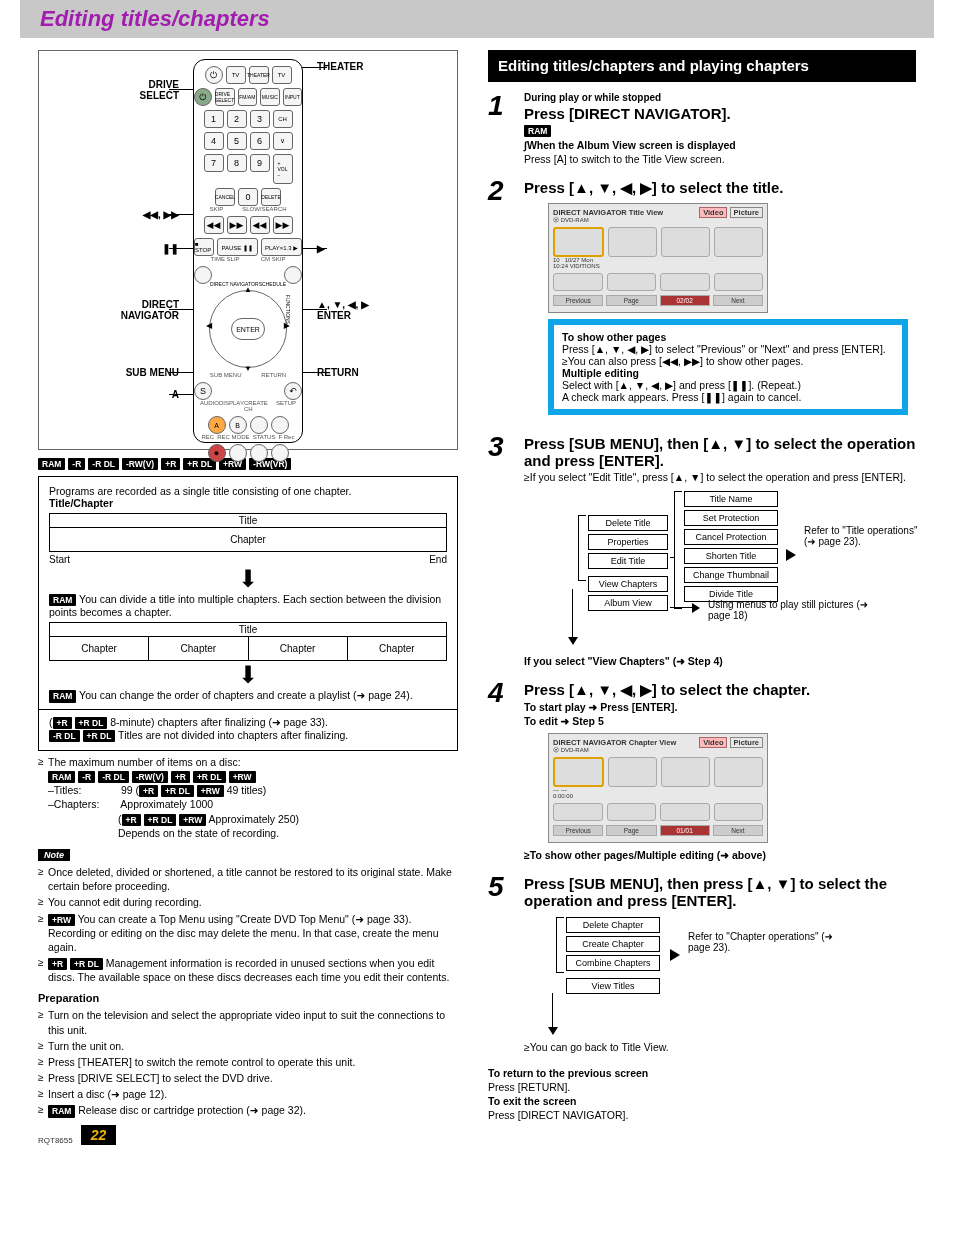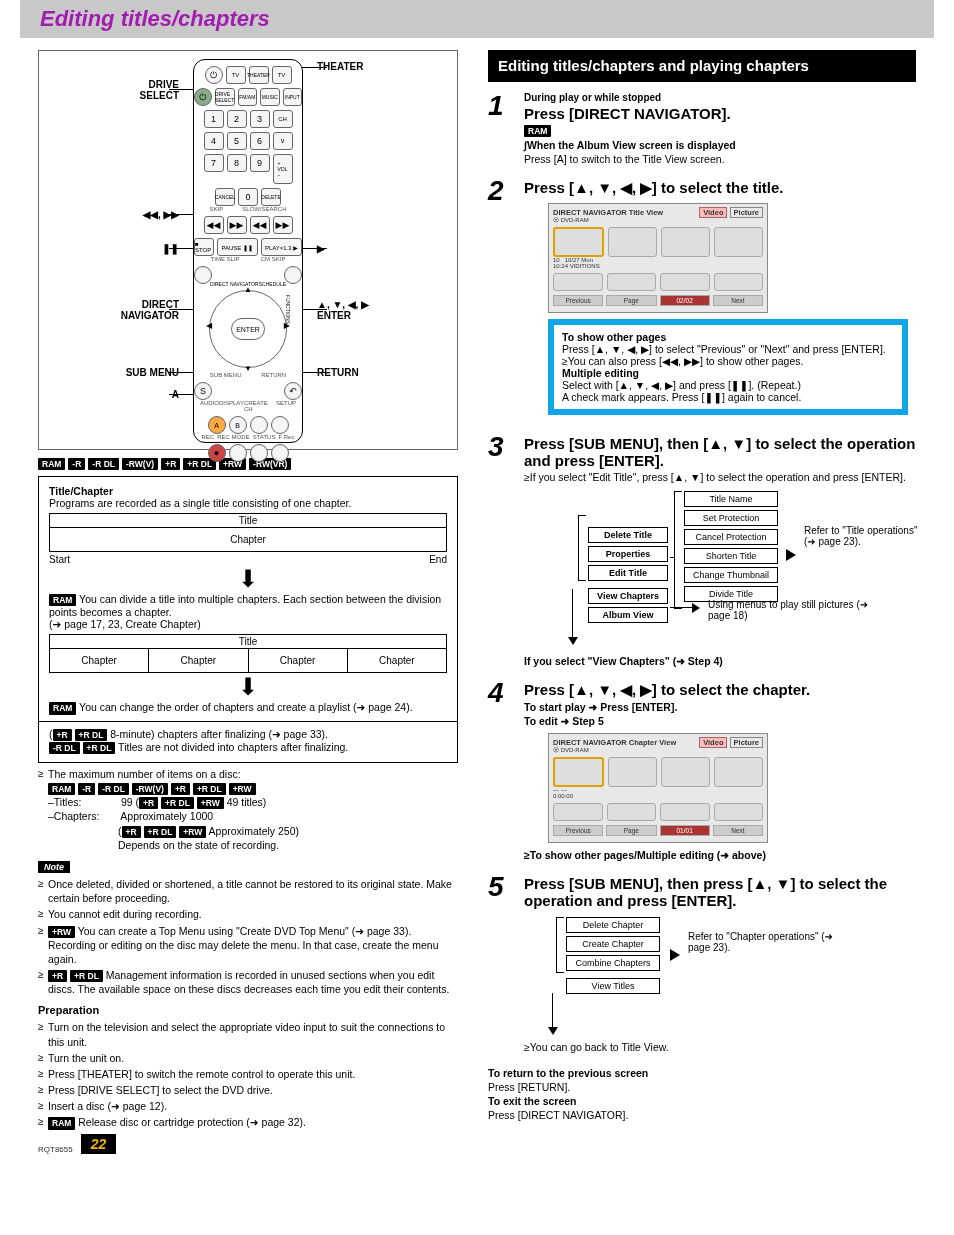--- a/index.html
+++ b/index.html
@@ -302,31 +302,30 @@
         <span class="badge">-R</span>
         <span class="badge">-R DL</span>
         <span class="badge">-RW(V)</span>
         <span class="badge">+R</span>
         <span class="badge">+R DL</span>
         <span class="badge">+RW</span>
         <span class="badge">-RW(VR)</span>
       </div>
 
       <div class="tc-box">
+        <div>Programs are recorded as a single title consisting of one chapter.</div>
         <div style="font-weight:bold;">Title/Chapter</div>
-        <div>Programs are recorded as a single title consisting of one chapter.</div>
         <div class="tc-title-bar">Title</div>
         <div class="tc-chapter-box">Chapter</div>
         <div class="se">
             <span>Start</span>
             <span>End</span>
           </div>
         <div class="down-arrow">⬇</div>
         <div><span class="badge">RAM</span><span> You can divide a title into multiple chapters. Each section between the division points becomes a chapter.</span></div>
-        <div>(➔ page 17, 23, Create Chapter)</div>
         <div class="tc-title-bar">Title</div>
         <div class="tc-row" style="border-top:none;">
           <div class="tc-cell" style="border-top:none;">Chapter</div>
           <div class="tc-cell" style="border-top:none;">Chapter</div>
           <div class="tc-cell" style="border-top:none;">Chapter</div>
           <div class="tc-cell" style="border-top:none;">Chapter</div>
         </div>
         <div class="down-arrow">⬇</div>
         <div><span class="badge">RAM</span><span> You can change the order of chapters and create a playlist (➜ page 24).</span></div>
         <hr style="border:none;border-top:1px solid #000;margin:6px -10px;">
@@ -418,21 +417,21 @@
         </div>
       </div>
 
       <div class="step">
         <div class="step-num">3</div>
         <div class="step-body">
           <div class="step-main"><span class="sym">Press [SUB MENU], then [▲, ▼] to select the operation and press [ENTER].</span></div>
           <div class="step-note">≥<span class="sym">If you select "Edit Title", press [▲, ▼] to select the operation and press [ENTER].</span></div>
 
           <div class="menu-diagram">
-            <div class="menu-col" style="left:40px; top:36px;font-weight:bold;">
+            <div class="menu-col" style="left:40px; top:24px;">
               <div class="menu-item">Delete Title</div>
               <div class="menu-item">Properties</div>
               <div class="menu-item">Edit Title</div>
               <div style="height:4px;"></div>
               <div class="menu-item">View Chapters</div>
               <div class="menu-item">Album View</div>
             </div>
             <div class="menu-col" style="left:136px; top:0;">
               <div class="menu-item w">Title Name</div>
               <div class="menu-item w">Set Protection</div>

